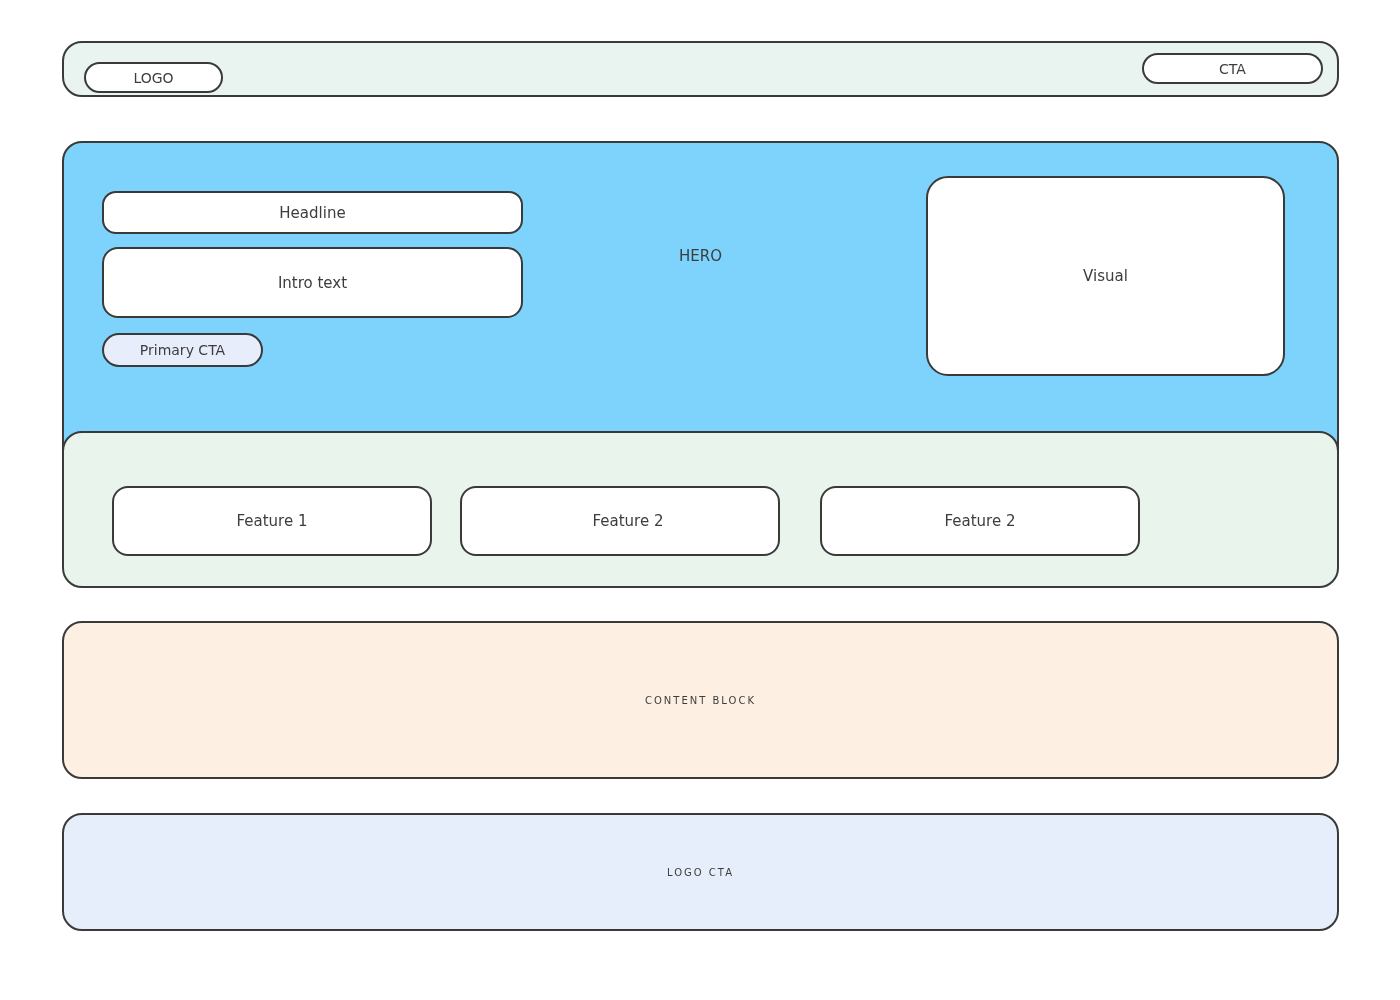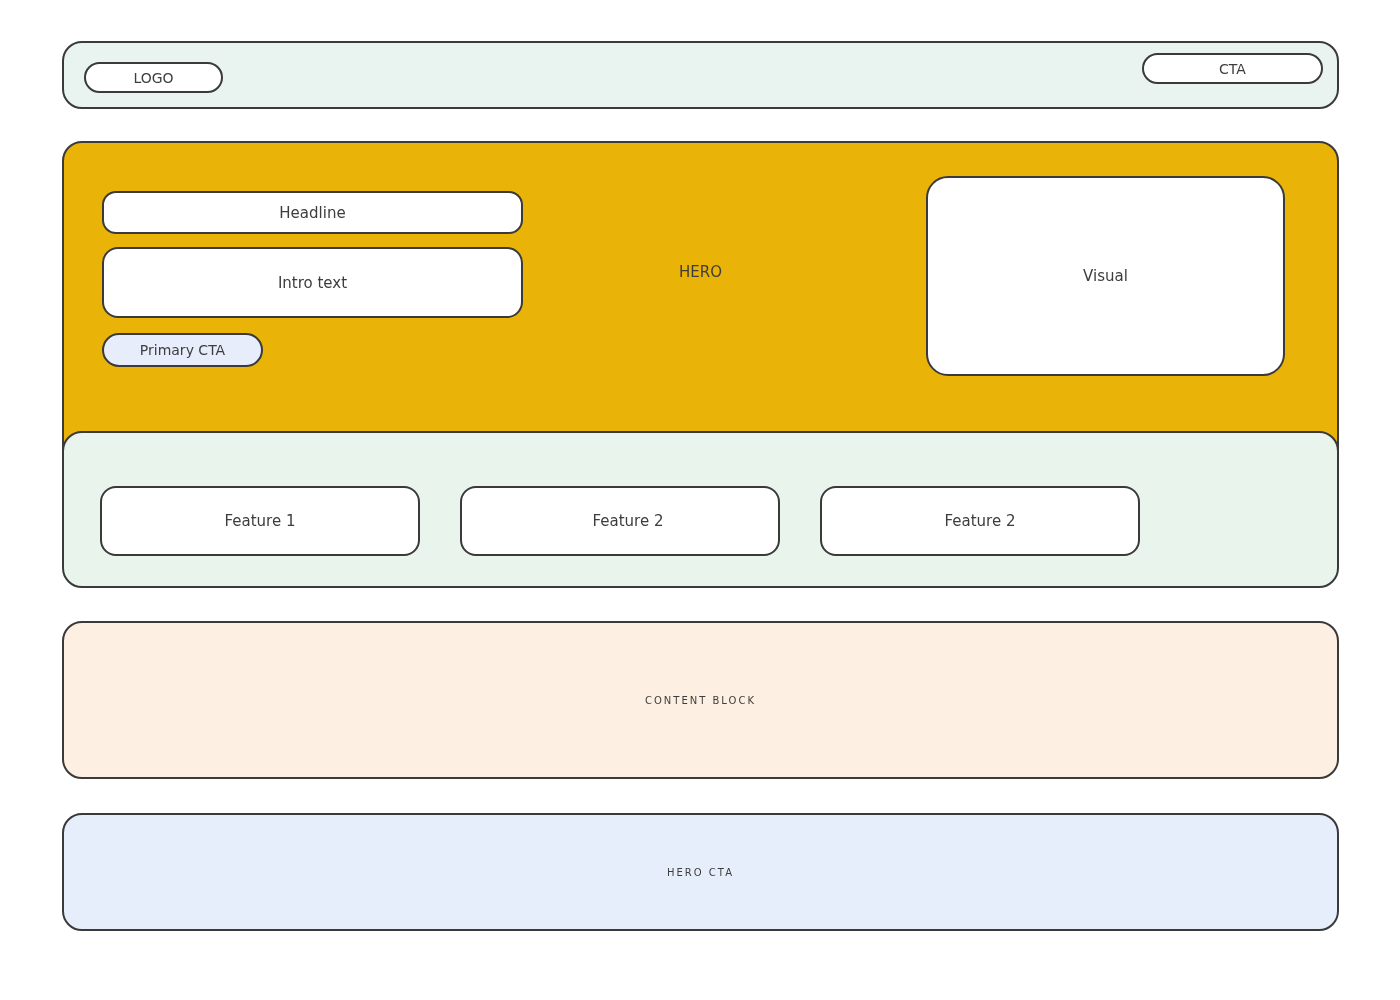--- a/index.html
+++ b/index.html
@@ -19,22 +19,22 @@
     overflow: hidden;
   }
   .section {
     position: absolute;
     left: 62px;
     width: 1277px;
     box-sizing: border-box;
     border: 2px solid #3a3a3a;
     border-radius: 20px;
   }
-  .topbar    { top: 41px;  height: 68px;  background: #e9f3f0; }
-  .hero      { top: 141px; height: 335px; background: #eab308; }
+  .topbar    { top: 41px;  height: 56px;  background: #e9f3f0; }
+  .hero      { top: 141px; height: 335px; background: #7dd3fc; }
   .features  { top: 431px; height: 157px; background: #e8f4ec; }
   .contentbk { top: 621px; height: 158px; background: #fdf0e2;
                display: flex; align-items: center; justify-content: center; }
   .finalcta  { top: 813px; height: 118px; background: #e7eefb;
                display: flex; align-items: center; justify-content: center; }
 
   .pill {
     position: absolute;
     box-sizing: border-box;
     background: #ffffff;
@@ -55,29 +55,29 @@
     border: 2px solid #3a3a3a;
     display: flex; align-items: center; justify-content: center;
     font-size: 15px;
   }
   .headline-box { left: 38px;  top: 48px;  width: 421px; height: 43px;  border-radius: 14px; }
   .intro-box    { left: 38px;  top: 104px; width: 421px; height: 71px;  border-radius: 16px; }
   .visual-box   { left: 818px; top: 33px;  width: 359px; height: 200px; border-radius: 22px; margin-left: 44px; }
 
   .hero-label {
     position: absolute;
-    left: 0; top: 120px;
+    left: 0; top: 104px;
     width: 100%;
     text-align: center;
     font-size: 15px;
     pointer-events: none;
   }
 
   .feature-box { top: 53px; width: 320px; height: 70px; border-radius: 16px; }
-  .feature-1 { left: 36px; }
+  .feature-1 { left: 48px; }
   .feature-2 { left: 396px; padding-left: 16px; }
   .feature-3 { left: 756px; }
 
   .banner-label {
     font-size: 10px;
     letter-spacing: 2px;
   }
 </style>
 </head>
 <body>
@@ -109,16 +109,16 @@
     <div class="box feature-box feature-3">
       <span>Feature 2</span>
     </div>
   </section>
 
   <section class="section contentbk">
     <span class="banner-label">CONTENT BLOCK</span>
   </section>
 
   <section class="section finalcta">
-    <span class="banner-label">HERO CTA</span>
+    <span class="banner-label">LOGO CTA</span>
   </section>
 
 </div>
 
 </body></html>

